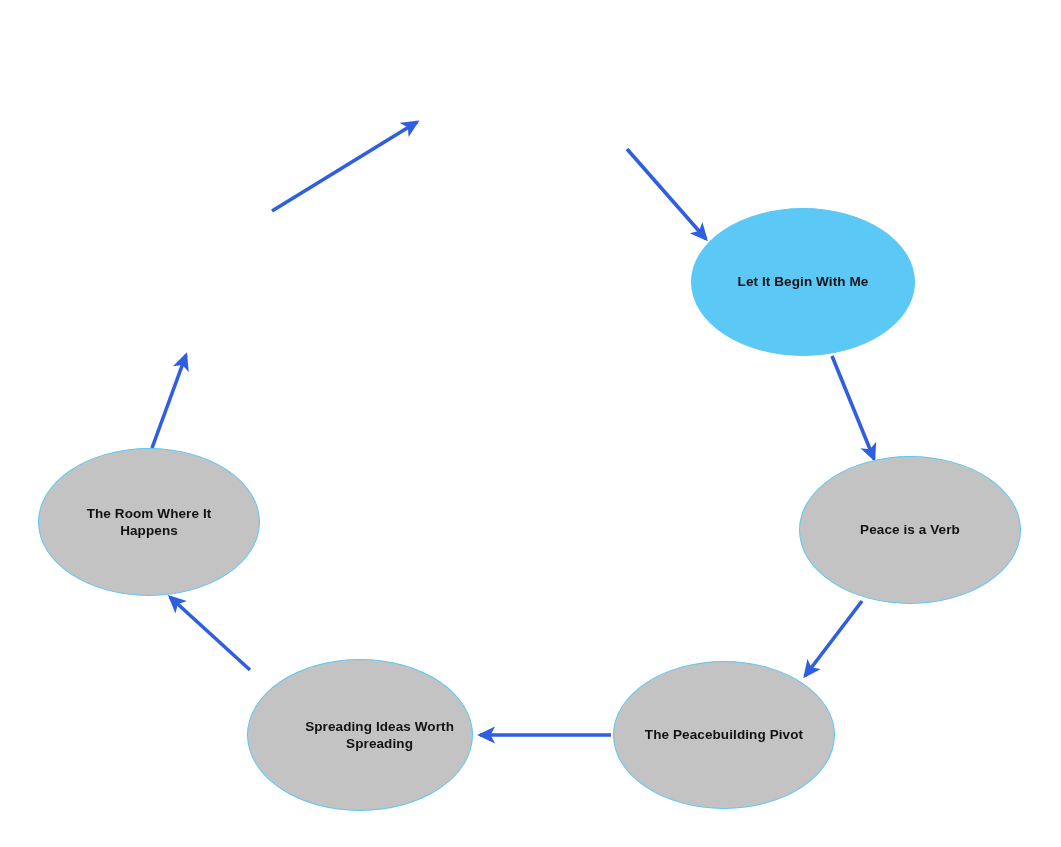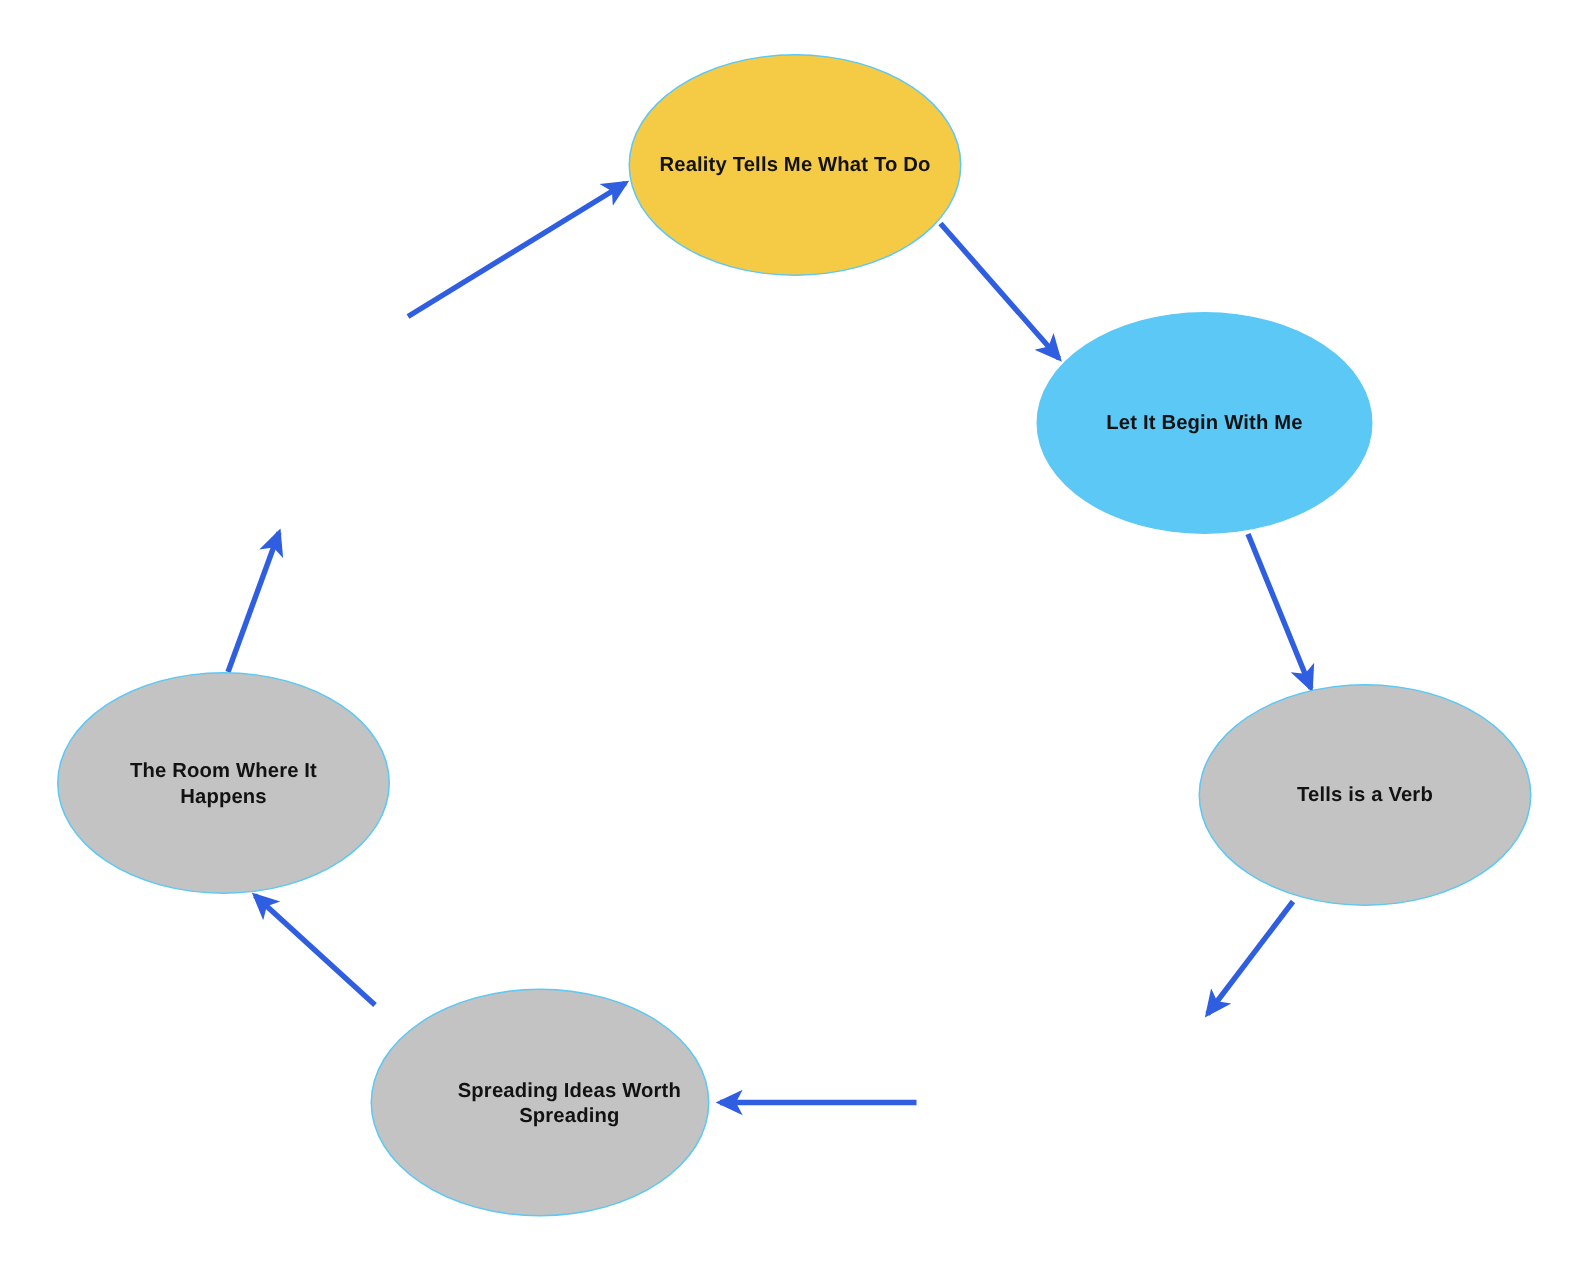--- a/index.html
+++ b/index.html
@@ -61,28 +61,28 @@
         <line x1="627" y1="149" x2="706" y2="239" stroke="#2f5fe0" stroke-width="3.6" stroke-linecap="butt" marker-end="url(#arrowhead)"></line>
         <line x1="832" y1="356" x2="874" y2="459" stroke="#2f5fe0" stroke-width="3.6" stroke-linecap="butt" marker-end="url(#arrowhead)"></line>
         <line x1="862" y1="601" x2="805" y2="676" stroke="#2f5fe0" stroke-width="3.6" stroke-linecap="butt" marker-end="url(#arrowhead)"></line>
         <line x1="611" y1="735" x2="480" y2="735" stroke="#2f5fe0" stroke-width="3.6" stroke-linecap="butt" marker-end="url(#arrowhead)"></line>
         <line x1="250" y1="670" x2="170" y2="597" stroke="#2f5fe0" stroke-width="3.6" stroke-linecap="butt" marker-end="url(#arrowhead)"></line>
         <line x1="152" y1="448" x2="186" y2="355" stroke="#2f5fe0" stroke-width="3.6" stroke-linecap="butt" marker-end="url(#arrowhead)"></line>
         <line x1="272" y1="211" x2="417" y2="122" stroke="#2f5fe0" stroke-width="3.6" stroke-linecap="butt" marker-end="url(#arrowhead)"></line>
       </g>
   </svg>
 
-  <div class="node" style="left: 419px; top: 36px; width: 222px; height: 148px; background: rgb(245, 203, 69); border-color: rgb(91, 200, 245);">
-    <span class="node-label">Reality Tells Me What To Do</span>
-  </div>
   <div class="node" style="left: 691px; top: 208px; width: 224px; height: 148px; background: rgb(91, 200, 245); border-color: rgb(91, 200, 245);">
     <span class="node-label">Let It Begin With Me</span>
   </div>
   <div class="node" style="left: 799px; top: 456px; width: 222px; height: 148px; background: rgb(195, 195, 195); border-color: rgb(91, 200, 245);">
-    <span class="node-label">Tells is a Verb</span>
+    <span class="node-label">Peace is a Verb</span>
+  </div>
+  <div class="node" style="left: 613px; top: 661px; width: 222px; height: 148px; background: rgb(195, 195, 195); border-color: rgb(91, 200, 245);">
+    <span class="node-label">The Peacebuilding Pivot</span>
   </div>
   <div class="node" style="left: 247px; top: 659px; width: 226px; height: 152px; background: rgb(195, 195, 195); border-color: rgb(91, 200, 245); justify-content: flex-end;">
     <span class="node-label">Spreading Ideas Worth
 Spreading</span>
   </div>
   <div class="node" style="left: 38px; top: 448px; width: 222px; height: 148px; background: rgb(195, 195, 195); border-color: rgb(91, 200, 245); justify-content: flex-end;">
     <span class="node-label">The Room Where It Happens</span>
   </div>
 
 </div>

